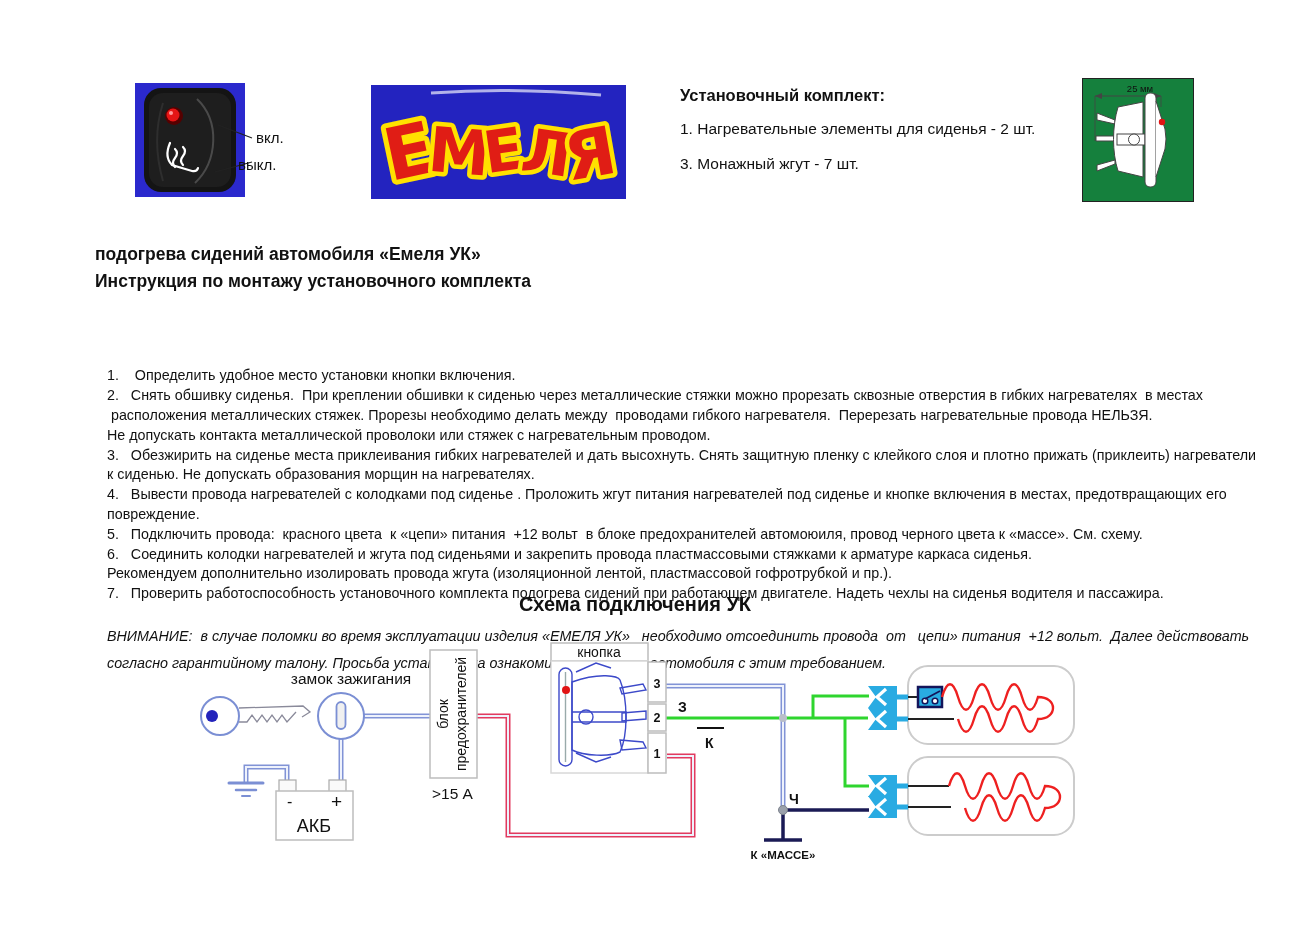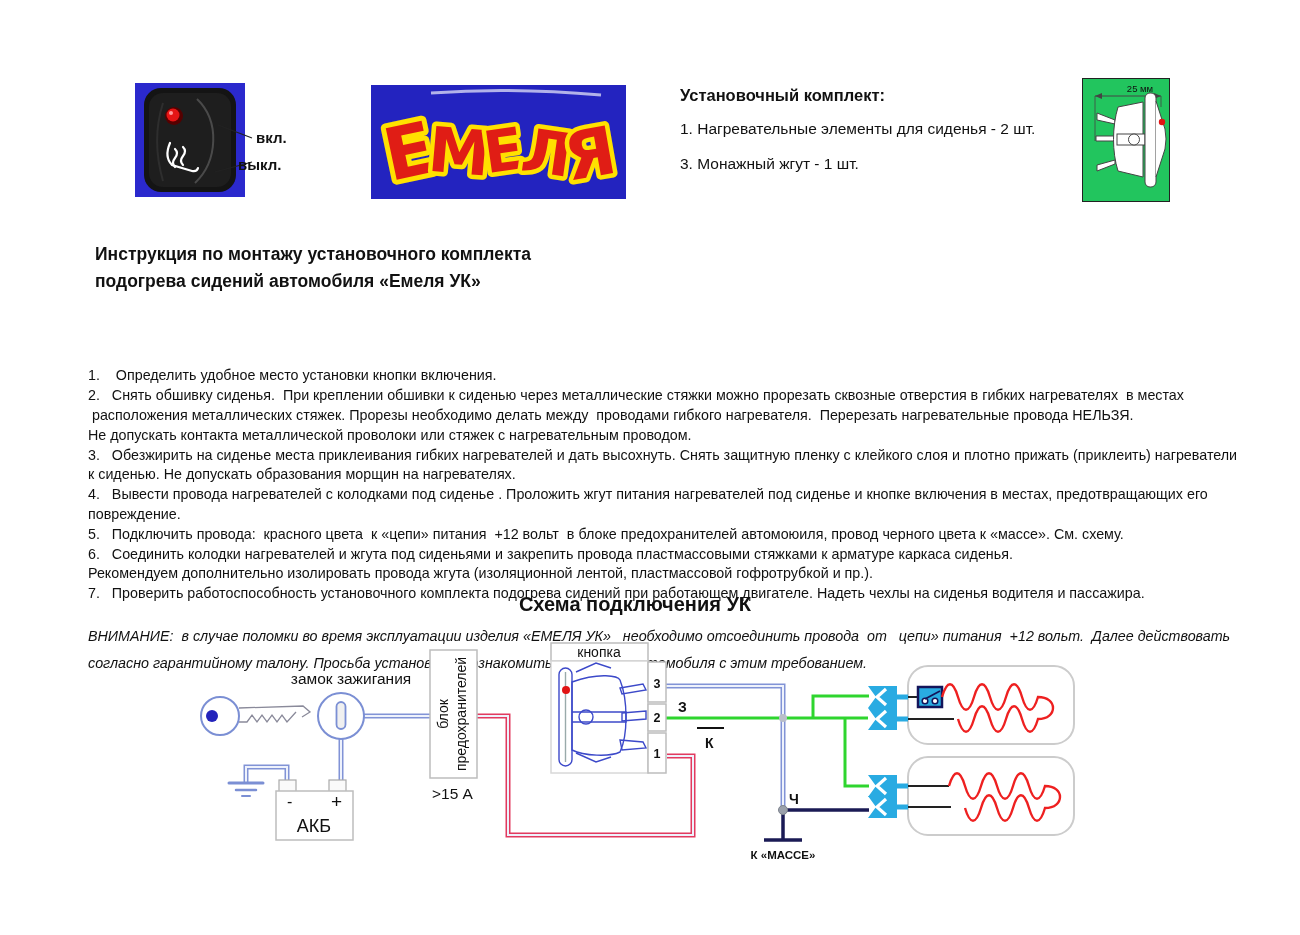--- a/index.html
+++ b/index.html
@@ -1,27 +1,27 @@
 <!DOCTYPE html>
 <html><head>
 <meta charset="utf-8">
 <style>
   html,body{margin:0;padding:0;background:#e8e8e8;}
   .page{position:relative;width:1300px;height:935px;background:#fff;overflow:hidden;
         font-family:"Liberation Sans",sans-serif;color:#111;border-bottom:4px solid #1f1f1f;}
   .abs{position:absolute;}
-  .pre{white-space:pre;}
+  .pre{white-space:pre;margin-left:19px;}
   
   .photo-block{left:135px;top:83px;width:110px;height:114px;background:#2b29cd;}
   .banner{left:371px;top:85px;width:255px;height:114px;background:#2323bf;}
-  .onoff{font-size:15px;font-weight:700;}
+  .onoff{font-size:15px;font-weight:400;}
   .kit{left:680px;top:86px;width:420px;}
   .kit-title{font-size:16.5px;font-weight:700;margin-bottom:3px;}
   .kit-item{font-size:15.5px;line-height:23.2px;margin-top:12px;}
-  .techdraw{left:1082px;top:78px;width:88px;height:124px;border:1.5px solid #222;background:#22c55e;box-sizing:border-box;}
+  .techdraw{left:1082px;top:78px;width:112px;height:124px;border:1.5px solid #222;background:#15803d;box-sizing:border-box;}
   
   .doc-title{left:95px;top:241px;font-size:17.5px;font-weight:700;line-height:27px;}
   .instructions{left:88px;top:307px;font-size:14.3px;line-height:19.8px;}
   .warning{left:88px;top:540px;font-size:14.3px;line-height:27.5px;font-style:italic;}
   
   .diagram-title{left:460px;top:593px;width:350px;text-align:center;font-size:20px;font-weight:700;}
   svg text{font-family:"Liberation Sans",sans-serif;fill:#111;}
   .mid{text-anchor:middle;}
   .t12{font-size:12.5px;font-weight:700;}
   .t12b{font-size:11.5px;font-weight:700;}
@@ -90,21 +90,21 @@
       <text class="banner-letter" x="152" y="88" font-size="60" stroke-width="9" transform="rotate(8 172 60)">Л</text>
       <text class="banner-letter" x="192" y="92" font-size="66" stroke-width="9" transform="rotate(-10 216 60)">Я</text>
     </svg>
   </div>
 
   <div class="abs kit">
     <div class="kit-title">Установочный комплект:</div>
     <div>
 
     <div class="kit-item">1. Нагревательные элементы для сиденья - 2 шт.</div>
-        <div class="kit-item">3. Монажный жгут - 1 шт.</div>
+        <div class="kit-item">3. Монажный жгут - 7 шт.</div>
       </div>
   </div>
 
   <div class="abs techdraw">
     <svg width="109" height="121" viewBox="0 0 109 121">
       <text class="dim mid" x="57" y="13">25 мм</text>
       <path d="M12,17 H78" stroke="#444" stroke-width="1" fill="none"></path>
       <path d="M12,17 l7,-3 v6 z" fill="#444"></path>
       <path d="M78,17 l-7,-3 v6 z" fill="#444"></path>
       <path d="M12,17 V62" stroke="#444" stroke-width="0.8" fill="none"></path>
@@ -117,22 +117,22 @@
         <rect class="dr" x="34" y="55" width="28" height="11"></rect>
         <circle class="dr" cx="51" cy="60.5" r="5.5"></circle>
         <rect class="dr" x="62" y="14" width="11" height="94" rx="5"></rect>
         <path class="dr" d="M73,22 l9,28 q2,10 0,20 l-9,28" fill="none"></path>
         <circle cx="79" cy="43" r="3.2" fill="#e11414"></circle>
       </g>
     </svg>
   </div>
 
   <div class="abs doc-title">
+    <div>подогрева сидений автомобиля «Емеля УК»</div>
     <div>Инструкция по монтажу установочного комплекта</div>
-    <div>подогрева сидений автомобиля «Емеля УК»</div>
   </div>
 
   <div class="abs instructions pre">
     
   <div>1.    Определить удобное место установки кнопки включения.</div><div>2.   Снять обшивку сиденья.  При креплении обшивки к сиденью через металлические стяжки можно прорезать сквозные отверстия в гибких нагревателях  в местах</div><div> расположения металлических стяжек. Прорезы необходимо делать между  проводами гибкого нагревателя.  Перерезать нагревательные провода НЕЛЬЗЯ.</div><div>Не допускать контакта металлической проволоки или стяжек с нагревательным проводом.</div><div>3.   Обезжирить на сиденье места приклеивания гибких нагревателей и дать высохнуть. Снять защитную пленку с клейкого слоя и плотно прижать (приклеить) нагреватели</div><div>к сиденью. Не допускать образования морщин на нагревателях.</div><div>4.   Вывести провода нагревателей с колодками под сиденье . Проложить жгут питания нагревателей под сиденье и кнопке включения в местах, предотвращающих его</div><div>повреждение.</div><div>5.   Подключить провода:  красного цвета  к «цепи» питания  +12 вольт  в блоке предохранителей автомоюиля, провод черного цвета к «массе». См. схему.</div><div>6.   Соединить колодки нагревателей и жгута под сиденьями и закрепить провода пластмассовыми стяжками к арматуре каркаса сиденья.</div><div>Рекомендуем дополнительно изолировать провода жгута (изоляционной лентой, пластмассовой гофротрубкой и пр.).</div><div>7.   Проверить работоспособность установочного комплекта подогрева сидений при работающем двигателе. Надеть чехлы на сиденья водителя и пассажира.</div></div>
 
   <div class="abs warning pre">
     
   <div>ВНИМАНИЕ:  в случае поломки во время эксплуатации изделия «ЕМЕЛЯ УК»   необходимо отсоединить провода  от   цепи» питания  +12 вольт.  Далее действовать</div><div>согласно гарантийному талону. Просьба установщика ознакомить владельца автомобиля с этим требованием.</div></div>
 

